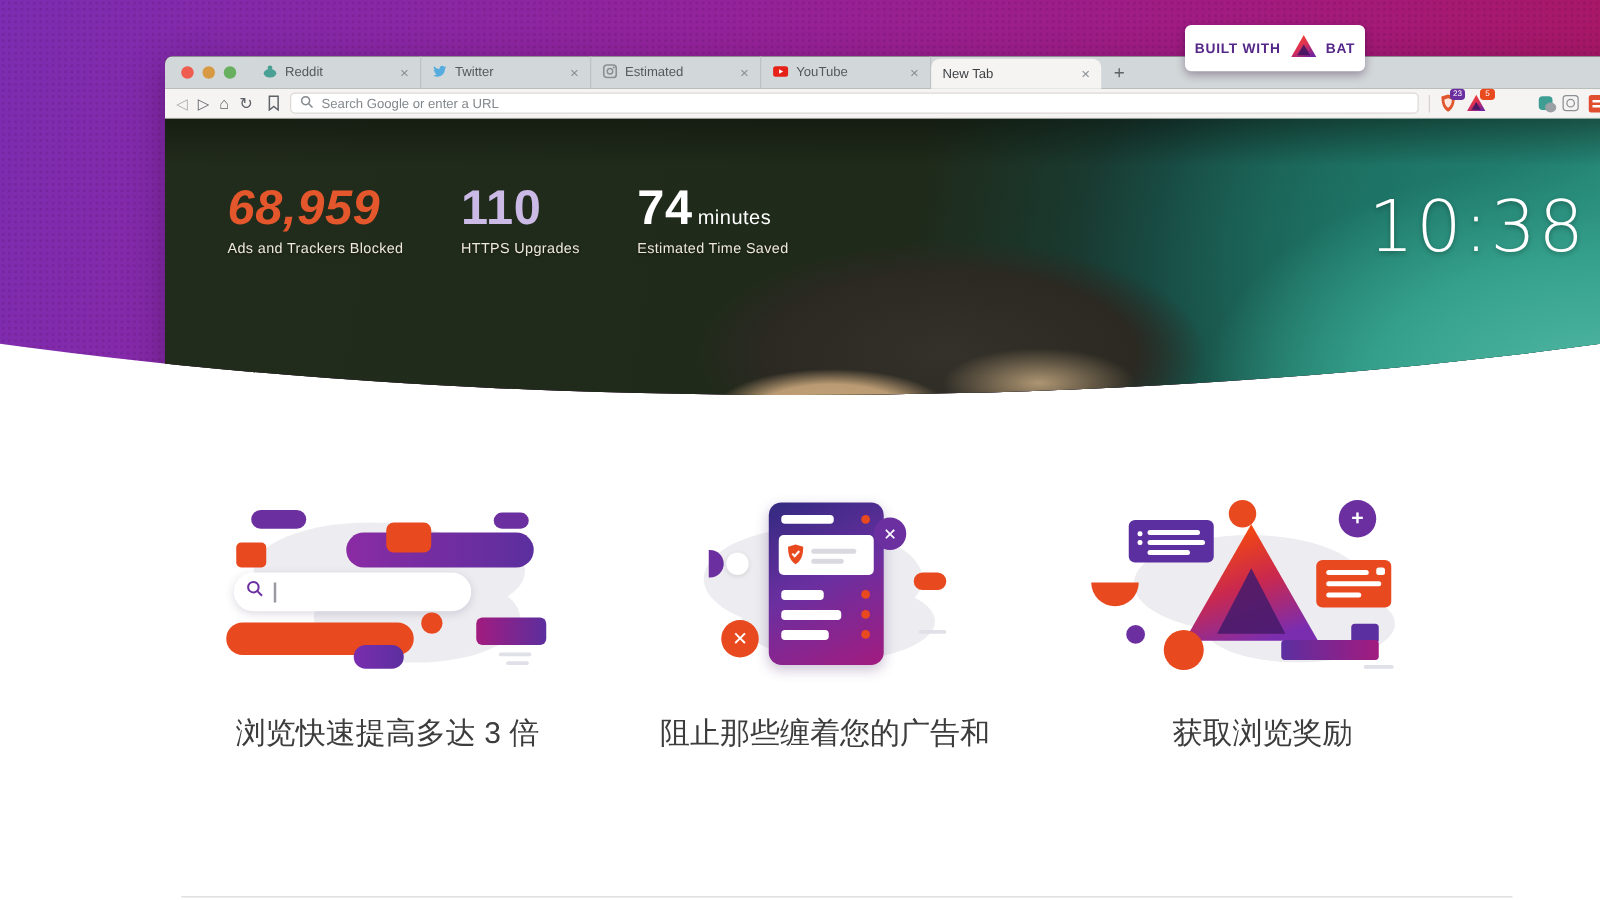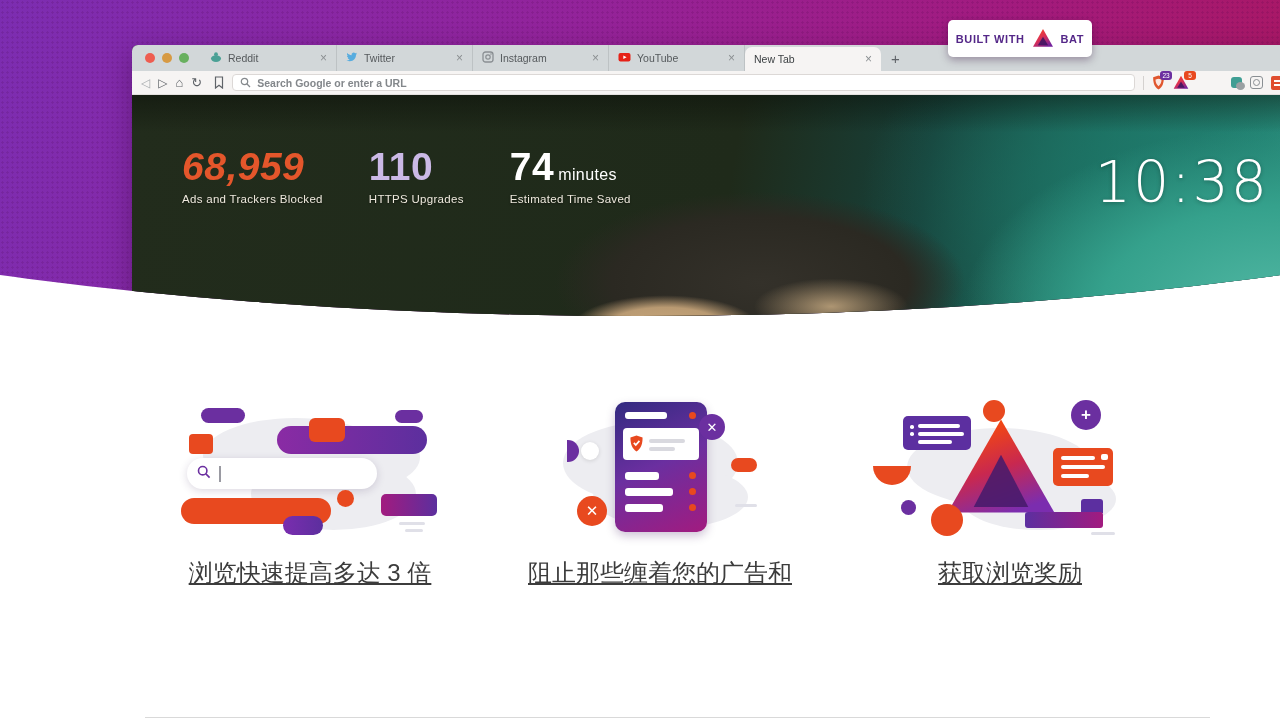--- a/index.html
+++ b/index.html
@@ -36,21 +36,21 @@
   .tab.active { background:#f6f4f3; border-radius:7px 7px 0 0; border-right:none; height:24px; color:#3c4043; }
   .newtab-btn { font-size:15px; color:#5f6368; padding:0 10px 4px 10px; cursor:pointer; }
 
   .toolbar { height:24px; background:#f6f4f3; display:flex; align-items:center; gap:8px;
     padding:0 9px; border-bottom:1px solid #e3e0de; }
   .navbtn { font-size:12px; color:#5f6368; line-height:1; cursor:pointer; }
   .navbtn.disabled { color:#a7abae; }
   .navbtn.home,.navbtn.reload{ font-size:13px; }
   .bookmark-wrap{ display:flex; align-items:center; margin-left:4px; cursor:pointer; }
   .addressbar { flex:1; height:17px; background:#fff; border:1px solid #dcd8d6; border-radius:4px;
-    display:flex; align-items:center; gap:6px; padding:4px 7px; cursor:text;font-weight:bold; }
+    display:flex; align-items:center; gap:6px; padding:4px 7px; cursor:text; }
   .addressbar .ph { font-size:10.5px; color:#83878b; }
   .tb-sep { width:1px; height:14px; background:#d4d1cf; }
   .tb-ic { position:relative; display:flex; align-items:center; cursor:pointer; }
   .mini-badge { position:absolute; top:-4px; right:-7px; min-width:12px; height:9px; border-radius:3px;
     font-size:6.5px; color:#fff; display:flex; align-items:center; justify-content:center; padding:0 1px; }
   .mini-badge.purple{ background:var(--accent-purple,#6b2fa0); }
   .mini-badge.orange{ background:var(--accent-orange,#e8491f); }
   .ext-gap{ width:26px; }
   .ext-teal { width:11px; height:11px; border-radius:3px; background:#3f9e94; position:relative; }
   .ext-teal::after{ content:""; position:absolute; left:5px; top:5px; width:9px; height:8px; border-radius:50%; background:#9aa0a3; }
@@ -81,21 +81,21 @@
   .stat-lavender { color:var(--stat-lavender,#cbb9e6); }
   .stat-white { color:#ffffff; }
   .clock { position:absolute; right:48px; top:46px; font-size:57px; font-weight:200; color:#fff;
     letter-spacing:2px; font-family:"DejaVu Sans", sans-serif; text-shadow:0 1px 4px rgba(0,0,0,.3);margin-top:8px; }
 
   
   .features { position:absolute; left:0; top:400px; width:1280px; display:flex;
     justify-content:center; gap:45px; padding-left:40px; }
   .feature { width:305px; text-align:center; }
   .ill { position:relative; width:250px; height:145px; margin:0 auto; }
-  .caption { margin-top:10px; font-size:24px; color:#3c3c3c; line-height:35px;text-decoration:underline; }
+  .caption { margin-top:24px; font-size:24px; color:#3c3c3c; line-height:35px; }
   .cloud { position:absolute; background:#ededf1; border-radius:50%; }
   .speck { position:absolute; background:#e0e0e8; border-radius:2px; }
   .shape { position:absolute; }
 
   
   .i1-bar-big { left:92px; top:26px; width:150px; height:28px; border-radius:14px;
     background:linear-gradient(90deg,#8a2ba4,#5c2f9e); }
   .i1-orange-sq { left:124px; top:18px; width:36px; height:24px; border-radius:6px; background:var(--accent-orange,#e8491f); }
   .i1-pill-tl { left:16px; top:8px; width:44px; height:15px; border-radius:8px; background:var(--accent-purple,#6b2fa0); }
   .i1-sq-l { left:4px; top:34px; width:24px; height:20px; border-radius:4px; background:var(--accent-orange,#e8491f); }
@@ -180,21 +180,21 @@
       </div>
 
       <div class="tab">
         <span>
           <svg width="12" height="12" viewBox="0 0 12 12">
               <rect x="1" y="1" width="10" height="10" rx="2.5" fill="none" stroke="#8a8f93" stroke-width="1.3"></rect>
               <circle cx="6" cy="6" r="2.2" fill="none" stroke="#8a8f93" stroke-width="1.2"></circle>
               <circle cx="9" cy="3" r=".8" fill="#8a8f93"></circle>
             </svg>
         </span>
-        <span class="label">Instagram</span>
+        <span class="label">Estimated</span>
         <span class="close">×</span>
       </div>
 
       <div class="tab">
         <span>
           <svg width="13" height="12" viewBox="0 0 13 12">
               <rect x="0.5" y="2" width="12" height="8.4" rx="2" fill="#e62117"></rect>
               <polygon points="5.3,4.4 8.6,6.2 5.3,8" fill="#fff"></polygon>
             </svg>
         </span>

